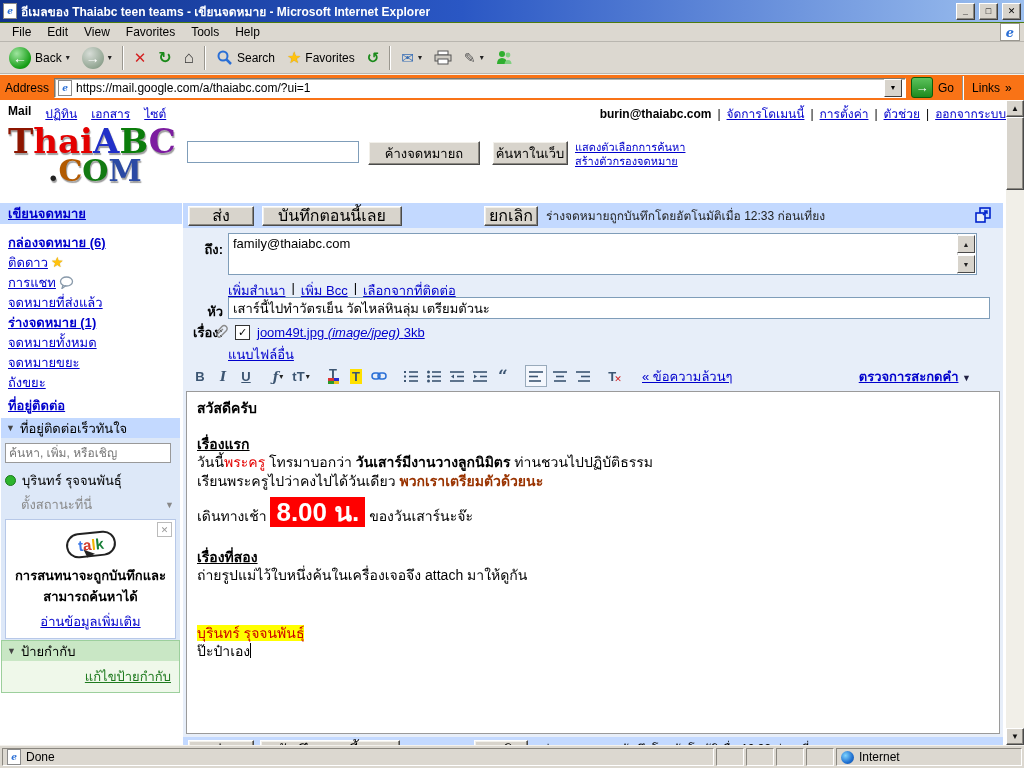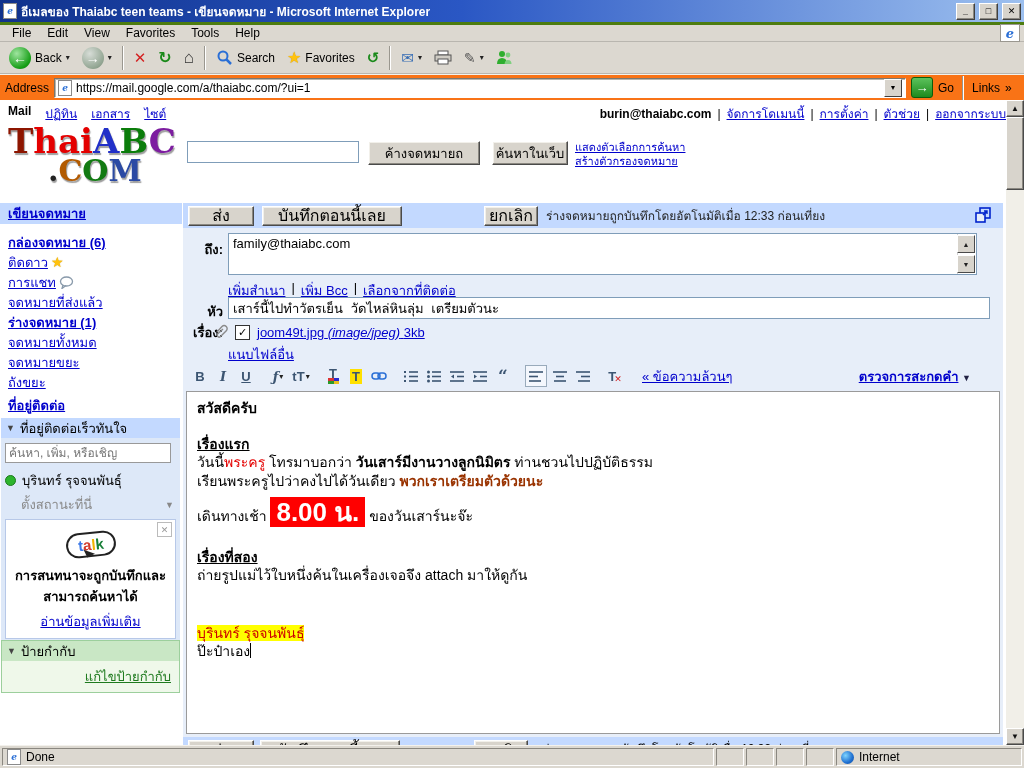--- a/index.html
+++ b/index.html
@@ -8,21 +8,21 @@
   
   .titlebar{position:absolute;left:0;top:0;width:1024px;height:22px;
     background:linear-gradient(90deg,#10328c 0%,#2a57c4 45%,#9dc0ef 100%);
     display:flex;align-items:center;padding:0 3px;box-sizing:border-box;color:#fff;
     font-weight:bold;font-size:12px;gap:4px;}
   .titlebar .title{flex:1;white-space:nowrap;overflow:hidden;}
   .winbtn{width:17px;height:15px;background:#d8d4cc;border:1px solid;border-color:#fff #404040 #404040 #fff;
     box-shadow:inset -1px -1px 0 #8a8780;color:#000;font-size:9px;font-weight:bold;
     display:flex;align-items:center;justify-content:center;}
   .menubar{position:absolute;left:0;top:22px;width:1024px;height:20px;background:#dcd8d0;
-    border-top:3px solid #4d7c0f;border-bottom:1px solid #b9b6af;display:flex;align-items:center;
+    border-top:1px solid #4d7c0f;border-bottom:1px solid #b9b6af;display:flex;align-items:center;
     font-size:12px;box-sizing:border-box;padding:0 4px;}
   .menubar .mi{padding:2px 8px;}
   .brandbox{margin-left:auto;width:18px;height:16px;background:#fff;border:1px solid #9a978f;
     display:flex;align-items:center;justify-content:center;color:#2a6fd6;font-weight:bold;
     font-family:"DejaVu Serif",serif;font-style:italic;font-size:13px;}
   .toolbar{position:absolute;left:0;top:42px;width:1024px;height:32px;background:#dcd8d0;
     border-bottom:1px solid #b9b6af;display:flex;align-items:center;gap:2px;padding:0 4px;
     box-sizing:border-box;font-size:12px;}
   .tbtn{display:flex;align-items:center;gap:4px;padding:2px 5px;height:28px;box-sizing:border-box;}
   .circ{width:22px;height:22px;border-radius:50%;color:#fff;font-weight:bold;font-size:14px;
@@ -107,21 +107,21 @@
   .flabel{position:absolute;font-weight:bold;font-size:13px;text-align:right;}
   .tobox{position:absolute;left:45px;top:30px;width:749px;height:42px;background:#fff;
     border:1px solid #7f9db9;box-sizing:border-box;font-size:13px;}
   .tobox .val{position:absolute;left:4px;top:2px;}
   .minisb{position:absolute;right:0;top:0;width:18px;height:100%;border-left:1px solid #d0d0d0;}
   .minibtn{position:absolute;right:1px;width:16px;height:16px;background:#d8d4cc;
     border:1px solid;border-color:#fff #4a4a4a #4a4a4a #fff;font-size:7px;color:#222;
     display:flex;align-items:center;justify-content:center;}
   .cclinks{position:absolute;left:45px;top:77px;font-size:13px;display:flex;gap:6px;}
   .subj{position:absolute;left:45px;top:94px;width:762px;height:22px;border:1px solid #7f9db9;
-    box-sizing:border-box;font-size:13px;padding:0 4px;font-family:Liberation Mono, monospace;}
+    box-sizing:border-box;font-size:13px;padding:0 4px;font-family:Liberation Serif, serif;}
   .attrow{position:absolute;left:30px;top:120px;display:flex;align-items:center;gap:7px;font-size:13px;}
   .cb{width:13px;height:13px;background:#fff;border:1px solid #333;font-size:11px;line-height:11px;
     display:flex;align-items:center;justify-content:center;}
   .fmt{position:absolute;left:0;top:160px;width:820px;height:26px;display:flex;align-items:center;
     gap:3px;padding-left:7px;box-sizing:border-box;}
   .fi{min-width:20px;height:20px;display:flex;align-items:center;justify-content:center;
     color:#3c5572;font-weight:bold;font-size:13px;gap:1px;}
   .fsep{width:6px;}
   .pressed{background:#f4f7fd;border:1px solid #9ab;}
   .grid4{width:11px;height:6px;margin-top:-2px;

